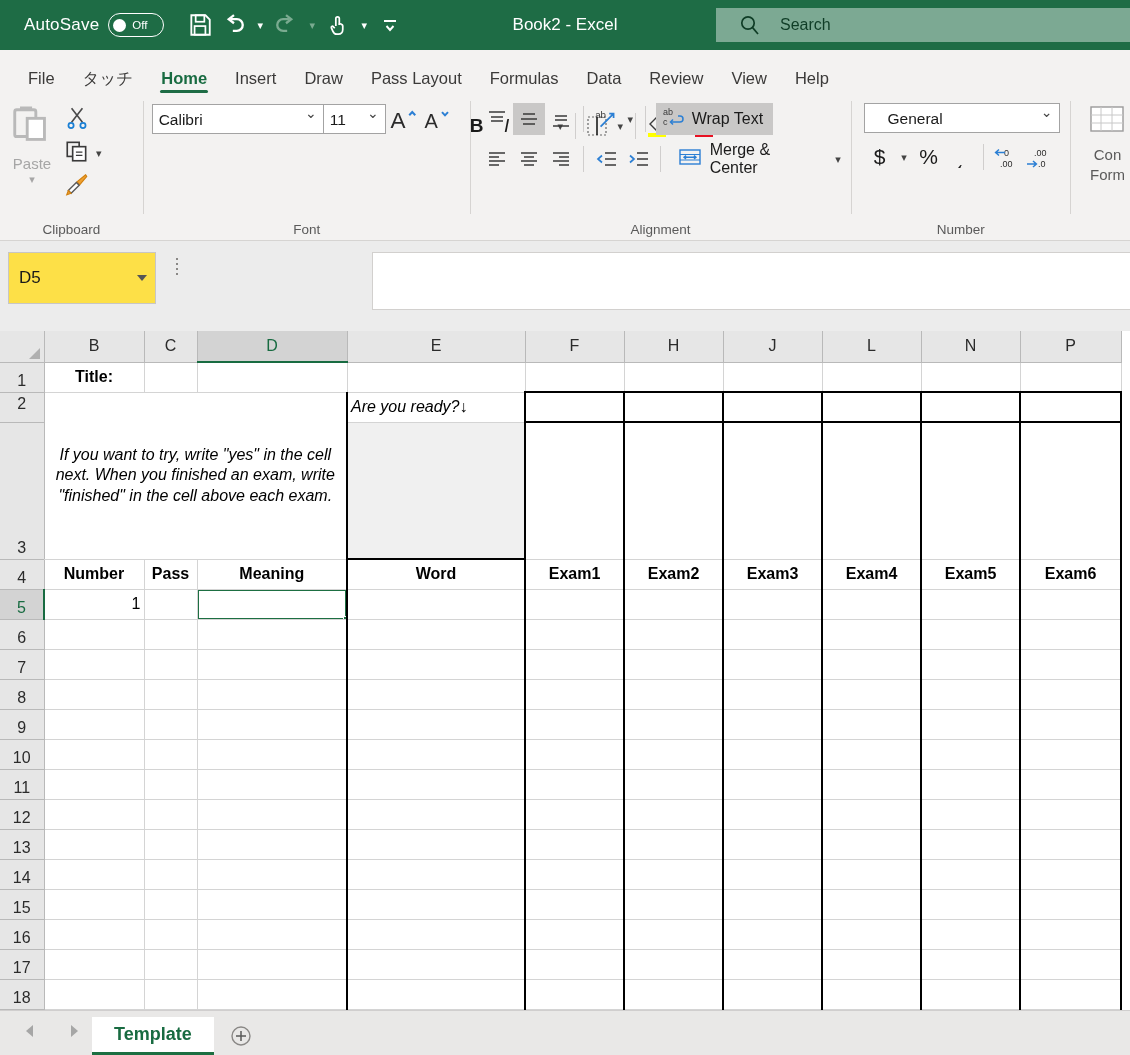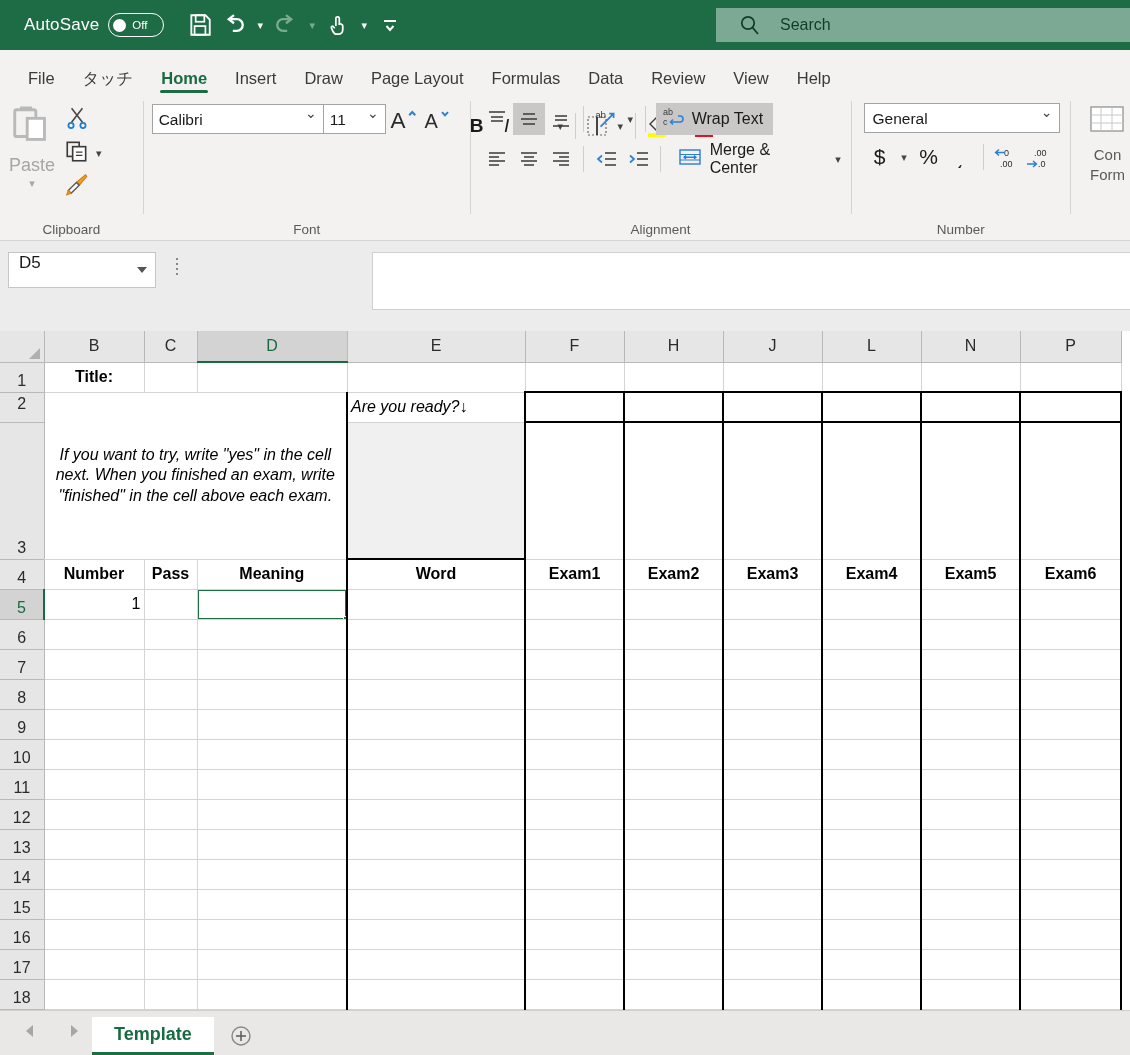--- a/index.html
+++ b/index.html
@@ -74,21 +74,21 @@
     display: flex; align-items: center; justify-content: center; position: relative;
   }
   .group-sep { width: 1px; background: #d6d4d2; margin: 6px 0 26px 0; }
 
   
   .g-clip { width: 145px; }
   .paste-btn {
     width: 64px; display: flex; flex-direction: column; align-items: center;
     padding-top: 2px;
   }
-  .paste-btn .plabel { font-size: 18px; color: #a6a6a6; margin-top: 2px; }
+  .paste-btn .plabel { font-size: 15px; color: #a6a6a6; margin-top: 2px; }
   .paste-btn .pcaret { font-size: 11px; color: #a6a6a6; margin-top: 1px; }
   .clip-small { display: flex; flex-direction: column; gap: 3px; padding-top: 4px; }
   .clip-row { display: flex; align-items: center; height: 30px; }
   .ccaret { font-size: 11px; color: #444; margin-left: 6px; }
 
   
   .g-font { width: 326px; }
   .font-row1 { display: flex; align-items: center; padding-left: 8px; gap: 0; }
   .font-name {
     width: 172px; height: 30px; background: #fff; border: 1px solid #a3a3a3;
@@ -136,39 +136,39 @@
   .merge-btn {
     height: 32px; display: flex; align-items: center; gap: 7px; padding: 0 4px 0 6px;
     margin-left: 4px;
   }
   .merge-btn .mtext { font-size: 16px; color: #1a1a1a; }
 
   
   .g-num { width: 222px; }
   .numfmt {
     width: 196px; height: 30px; background: #fff; border: 1px solid #a3a3a3;
-    font-size: 15.5px; color: #1a1a1a; padding: 0 4px 0 8px; margin-left: 12px;
+    font-size: 15.5px; color: #1a1a1a; padding: 0 4px 0 23px; margin-left: 12px;
     font-family: "Liberation Sans", sans-serif;
     -webkit-appearance: none; appearance: none;
   }
   .num-row2 { display: flex; align-items: center; padding-left: 12px; margin-top: 8px; }
   .nbtn { width: 32px; height: 32px; display:flex; align-items:center; justify-content:center;
     font-size: 21px; color: #1a1a1a; }
 
   
   .g-styles { width: 60px; overflow: hidden; }
   .cf-btn { display:flex; flex-direction: column; align-items:center; padding-top: 4px; width: 100px;
     margin-left: 14px; }
   .cf-label { font-size: 15px; color: #5a5a5a; line-height: 1.35; text-align:center; }
 
   
   .fbar { height: 90px; background: #ececec; position: relative; }
   .namebox {
-    position: absolute; left: 8px; top: 11px; width: 148px; height: 36px;
-    background: #ffffff; border: 1px solid #c8c6c4; display: flex; 
+    position: absolute; left: 8px; top: 11px; width: 148px; height: 52px;
+    background: #fde047; border: 1px solid #c8c6c4; display: flex; align-items: center;
   }
   .namebox .nbtext { font-size: 17px; color: #1a1a1a; margin-left: 10px; }
   .namebox .nbcaret {
     position: absolute; right: 8px; top: 50%; transform: translateY(-50%);
     width: 0; height: 0; border-left: 5px solid transparent; border-right: 5px solid transparent;
     border-top: 6px solid #555;
   }
   .dots { position: absolute; left: 176px; top: 17px; display: flex; flex-direction: column;
     gap: 3px; align-items: center; }
   .dots i { width: 2px; height: 2px; background: #8a8886; display:block; }
@@ -291,39 +291,42 @@
           </svg>
       </span>
       <span class="qat-caret">▾</span>
       <span class="qat-btn">
         <svg width="24" height="24" viewBox="0 0 24 24">
             <path d="M6 8h12M8.5 13l3.5 4 3.5-4" fill="none" stroke="#fff" stroke-width="1.9"></path>
           </svg>
       </span>
     </div>
 
+    <div class="doc-title">
+      <span>Book2  -  Excel</span>
+    </div>
 
     <div class="searchbox">
       <span class="sicon">
         <svg width="24" height="24" viewBox="0 0 24 24">
             <circle cx="10" cy="10" r="6.2" fill="none" stroke="#0f3d26" stroke-width="1.7"></circle>
             <path d="M14.6 14.6 20 21" stroke="#0f3d26" stroke-width="1.7" fill="none"></path>
           </svg>
       </span>
       <span class="stext">Search</span>
     </div>
   </div>
 
   <div class="tabbar">
     <div class="tab">File</div>
     <div class="tab">タッチ</div>
     <div class="tab active">Home</div>
     <div class="tab">Insert</div>
     <div class="tab">Draw</div>
-    <div class="tab">Page Layout</div>
+    <div class="tab">Pass Layout</div>
     <div class="tab">Formulas</div>
     <div class="tab">Data</div>
     <div class="tab">Review</div>
     <div class="tab">View</div>
     <div class="tab">Help</div>
   </div>
 
   <div class="ribbon">
 
     <div class="group g-clip">

